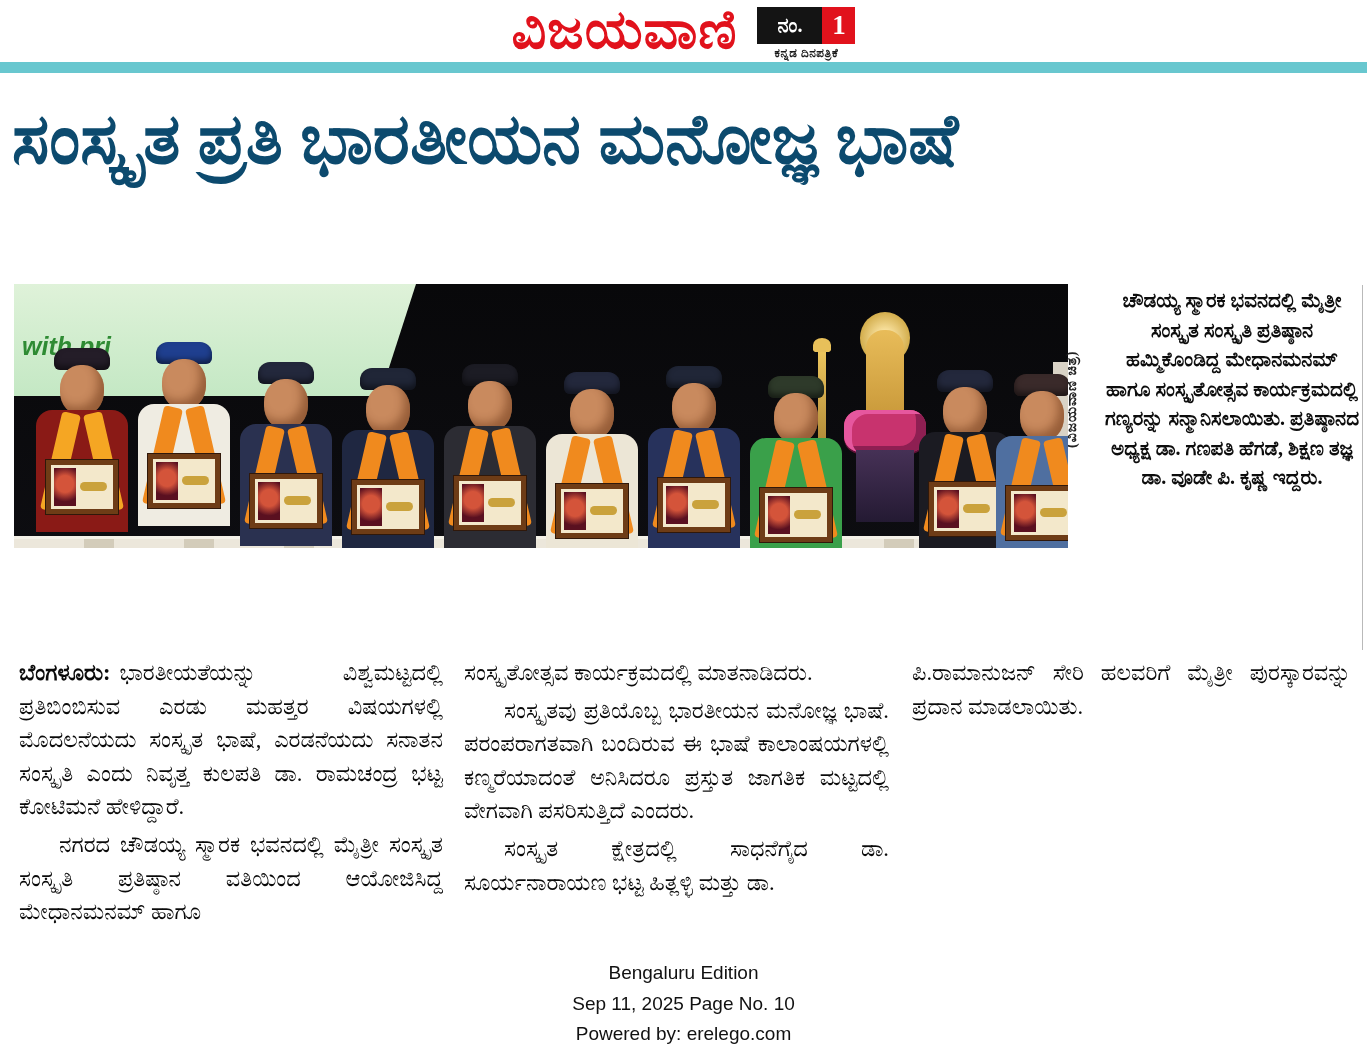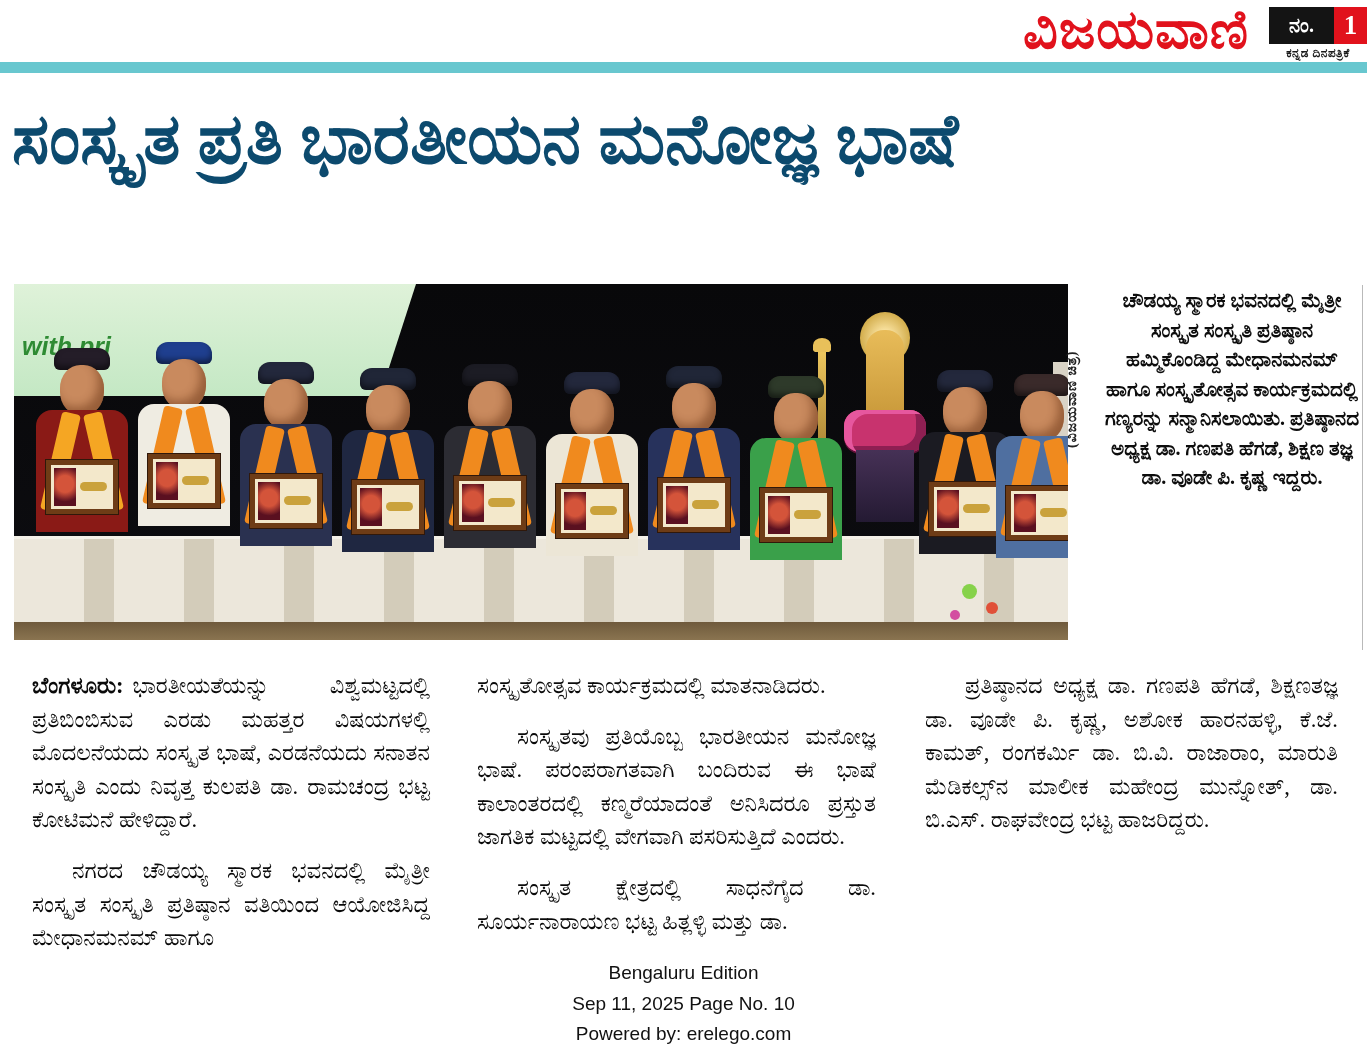--- a/index.html
+++ b/index.html
@@ -4,21 +4,21 @@
 <style>
   * { margin:0; padding:0; box-sizing:border-box; }
   html,body { background:#ffffff; }
   #page {
     position:relative; width:1367px; height:1046px; background:#fff;
     font-family:"Liberation Serif","DejaVu Serif",serif; overflow:hidden;
   }
 
   
   .masthead { position:absolute; top:2px; left:0; right:0; height:58px;
-    display:flex; justify-content:flex-end; align-items:flex-start; gap:20px; }
+    display:flex; justify-content:center; align-items:flex-start; gap:20px; }
   .mast-title { font-size:54px; line-height:56px; font-weight:bold;
     color:var(--red,#e1121c); letter-spacing:1px; }
   .logo { margin-top:5px; text-align:center; }
   .logo-box { display:flex; width:98px; height:37px; }
   .logo-no { background:#141414; color:#fff; flex:1; font-size:20px; font-weight:bold;
     display:flex; align-items:center; justify-content:center; }
   .logo-one { background:var(--red,#e1121c); color:#fff; width:33px; font-size:27px;
     font-weight:bold; display:flex; align-items:center; justify-content:center; }
   .logo-tag { font-size:12px; font-weight:bold; color:#1a1a1a; margin-top:2px;
     letter-spacing:0.5px; }
@@ -28,21 +28,21 @@
 
   
   .headline { position:absolute; top:84px; left:12px; width:1345px; height:118px;
     font-size:70px; line-height:112px; font-weight:bold; color:#0c4a6e;
     white-space:nowrap; overflow:hidden; }
   .subheadline { position:absolute; top:210px; left:12px; width:1345px;
     font-size:34px; line-height:46px; font-weight:bold; color:#000; white-space:nowrap; }
   .sub-sep { color:#8e8e8e; padding:0 12px; font-weight:normal; }
 
   
-  .photo { position:absolute; left:14px; top:284px; width:1054px; height:356px;
+  .photo { position:absolute; left:14px; top:284px; width:1054px; height:264px;
     background:linear-gradient(#08080a,#0d0d11); overflow:hidden;text-decoration:underline; }
   .banner { position:absolute; left:0; top:0; width:402px; height:112px; z-index:1;
     background:linear-gradient(#dff2d9,#c4e8c4);
     clip-path:polygon(0 0,100% 0,91% 100%,0 100%); }
   .banner-text { position:absolute; left:8px; top:48px; font-size:25px; font-weight:bold;
     color:#2e8b33; font-family:"Liberation Sans","DejaVu Sans",sans-serif; font-style:italic; }
   .chairs { position:absolute; left:0; top:252px; width:100%; height:88px; z-index:3;
     background:repeating-linear-gradient(90deg,#ece7db 0 70px,#d3ccba 70px 100px);
     border-top:3px solid #f4f1e8; }
   .floor { position:absolute; left:0; top:338px; width:100%; height:18px; z-index:5;
@@ -95,21 +95,21 @@
     line-height:29.5px; font-weight:bold; color:#0d0d0d;text-align:center; }
   .caption-rule { position:absolute; left:1362px; top:285px; width:1px; height:365px;
     background:#b9b9b9; }
 
   
   .article-col { position:absolute; top:652px; font-size:22.5px; line-height:33.6px;
     text-align:justify; color:#0a0a0a; }
   #col1 { left:15px;  width:432px; }
   #col2 { left:460px; width:433px; }
   #col3 { left:908px; width:447px; }
-  .para { margin:17px; }
+  .para { margin:4px; }
   .para.indent { text-indent:40px; }
   .dateline { font-weight:bold; margin-right:9px; }
 
   
   .footer { position:absolute; top:958px; left:0; width:100%; text-align:center;
     font-family:"Liberation Sans","DejaVu Sans",sans-serif; font-size:19px;
     line-height:30.5px; color:#111; }
 </style>
 </head>
 <body>
@@ -245,25 +245,25 @@
   <div class="credit">(ವಿಜಯವಾಣಿ ಚಿತ್ರ)</div>
   <div class="caption">ಚೌಡಯ್ಯ ಸ್ಮಾರಕ ಭವನದಲ್ಲಿ ಮೈತ್ರೀ ಸಂಸ್ಕೃತ ಸಂಸ್ಕೃತಿ ಪ್ರತಿಷ್ಠಾನ ಹಮ್ಮಿಕೊಂಡಿದ್ದ ಮೇಧಾನಮನಮ್ ಹಾಗೂ ಸಂಸ್ಕೃತೋತ್ಸವ ಕಾರ್ಯಕ್ರಮದಲ್ಲಿ ಗಣ್ಯರನ್ನು ಸನ್ಮಾನಿಸಲಾಯಿತು. ಪ್ರತಿಷ್ಠಾನದ ಅಧ್ಯಕ್ಷ ಡಾ. ಗಣಪತಿ ಹೆಗಡೆ, ಶಿಕ್ಷಣ ತಜ್ಞ ಡಾ. ವೂಡೇ ಪಿ. ಕೃಷ್ಣ ಇದ್ದರು.</div>
   <div class="caption-rule"></div>
 
   <div class="article-col" id="col1">
     <p class="para"><span class="dateline">ಬೆಂಗಳೂರು:</span><span>ಭಾರತೀಯತೆಯನ್ನು ವಿಶ್ವಮಟ್ಟದಲ್ಲಿ ಪ್ರತಿಬಿಂಬಿಸುವ ಎರಡು ಮಹತ್ತರ ವಿಷಯಗಳಲ್ಲಿ ಮೊದಲನೆಯದು ಸಂಸ್ಕೃತ ಭಾಷೆ, ಎರಡನೆಯದು ಸನಾತನ ಸಂಸ್ಕೃತಿ ಎಂದು ನಿವೃತ್ತ ಕುಲಪತಿ ಡಾ. ರಾಮಚಂದ್ರ ಭಟ್ಟ ಕೋಟಿಮನೆ ಹೇಳಿದ್ದಾರೆ.</span></p>
     <p class="para indent">ನಗರದ ಚೌಡಯ್ಯ ಸ್ಮಾರಕ ಭವನದಲ್ಲಿ ಮೈತ್ರೀ ಸಂಸ್ಕೃತ ಸಂಸ್ಕೃತಿ ಪ್ರತಿಷ್ಠಾನ ವತಿಯಿಂದ ಆಯೋಜಿಸಿದ್ದ ಮೇಧಾನಮನಮ್ ಹಾಗೂ</p>
   </div>
   <div class="article-col" id="col2">
     <p class="para">ಸಂಸ್ಕೃತೋತ್ಸವ ಕಾರ್ಯಕ್ರಮದಲ್ಲಿ ಮಾತನಾಡಿದರು.</p>
-    <p class="para indent">ಸಂಸ್ಕೃತವು ಪ್ರತಿಯೊಬ್ಬ ಭಾರತೀಯನ ಮನೋಜ್ಞ ಭಾಷೆ. ಪರಂಪರಾಗತವಾಗಿ ಬಂದಿರುವ ಈ ಭಾಷೆ ಕಾಲಾಂತರದಲ್ಲಿ ಕಣ್ಮರೆಯಾದಂತೆ ಅನಿಸಿದರೂ ಪ್ರಸ್ತುತ ಜಾಗತಿಕ ಮಟ್ಟದಲ್ಲಿ ವೇಗವಾಗಿ ಪಸರಿಸುತ್ತಿದೆ ಎಂದರು.</p>
+    <p class="para indent">ಸಂಸ್ಕೃತವು ಪ್ರತಿಯೊಬ್ಬ ಭಾರತೀಯನ ಮನೋಜ್ಞ ಭಾಷೆ. ಪರಂಪರಾಗತವಾಗಿ ಬಂದಿರುವ ಈ ಭಾಷೆ ಕಾಲಾಂಷಯಗಳಲ್ಲಿ ಕಣ್ಮರೆಯಾದಂತೆ ಅನಿಸಿದರೂ ಪ್ರಸ್ತುತ ಜಾಗತಿಕ ಮಟ್ಟದಲ್ಲಿ ವೇಗವಾಗಿ ಪಸರಿಸುತ್ತಿದೆ ಎಂದರು.</p>
     <p class="para indent">ಸಂಸ್ಕೃತ ಕ್ಷೇತ್ರದಲ್ಲಿ ಸಾಧನೆಗೈದ ಡಾ. ಸೂರ್ಯನಾರಾಯಣ ಭಟ್ಟ ಹಿತ್ಲಳ್ಳಿ ಮತ್ತು ಡಾ.</p>
   </div>
   <div class="article-col" id="col3">
-    <p class="para indent">ಪ್ರತಿಷ್ಠಾನದ ಅಧ್ಯಕ್ಷ ಡಾ. ಗಣಪತಿ ಹೆಗಡೆ, ಶಿಕ್ಷಣತಜ್ಞ ಡಾ. ವೂಡೇ ಪಿ. ಕೃಷ್ಣ, ಅಶೋಕ ಹಾರನಹಳ್ಳಿ, ಕೆ.ಜೆ. ಕಾಮತ್, ರಂಗಕರ್ಮಿ ಡಾ. ಬಿ.ವಿ. ರಾಜಾರಾಂ, ಮಾರುತಿ ಮೆಡಿಕಲ್ಸ್‌ನ ಮಾಲೀಕ ಮಹೇಂದ್ರ ಮುನ್ನೋತ್, ಡಾ. ಬಿ.ಎಸ್. ರಾಘವೇಂದ್ರ ಭಟ್ಟ ಹಾಜರಿದ್ದರು.</p>
+    <p class="para">ಪಿ.ರಾಮಾನುಜನ್ ಸೇರಿ ಹಲವರಿಗೆ ಮೈತ್ರೀ ಪುರಸ್ಕಾರವನ್ನು ಪ್ರದಾನ ಮಾಡಲಾಯಿತು.</p>
   </div>
 
   <div class="footer">
     <div>Bengaluru Edition</div>
     <div>Sep 11, 2025 Page No. 10</div>
     <div>Powered by: erelego.com</div>
   </div>
 
 </div>
 

